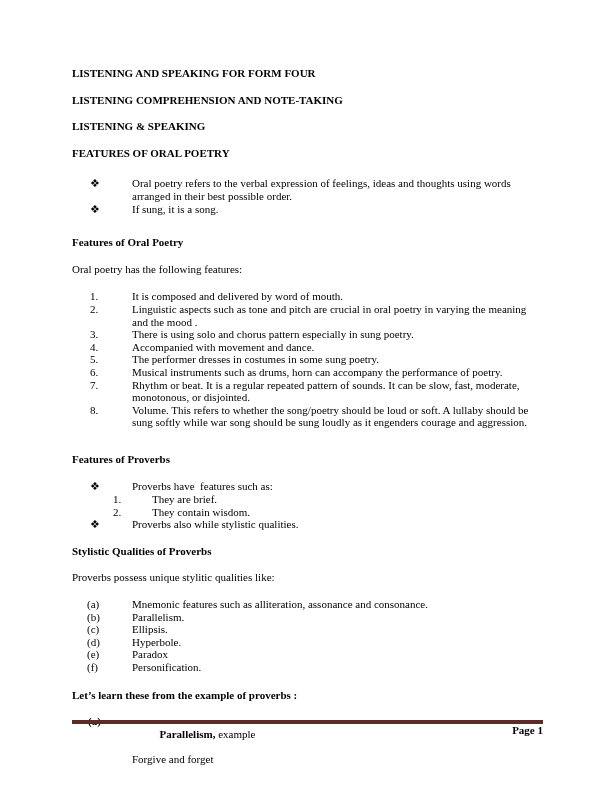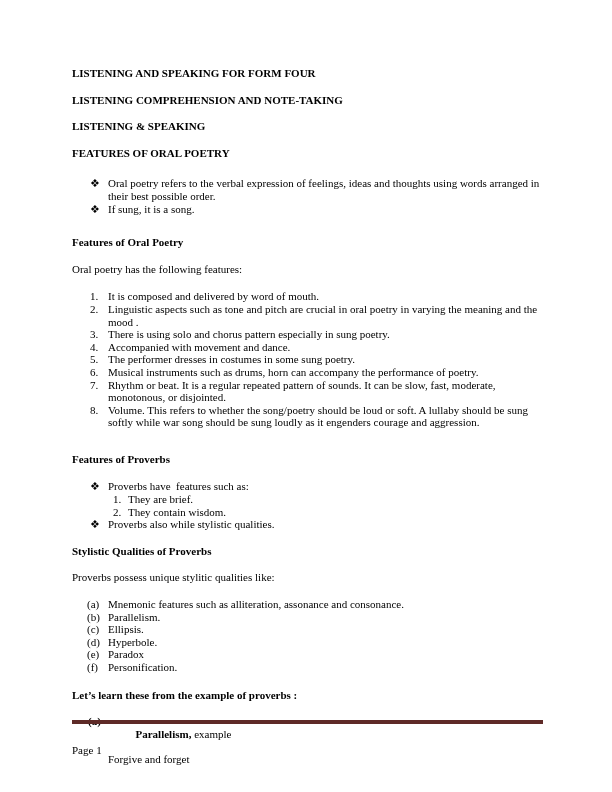--- a/index.html
+++ b/index.html
@@ -26,21 +26,21 @@
   }
   .section-heading {
     font-weight:bold;
     white-space:pre-wrap;
   }
   .lead { white-space:pre-wrap; }
 
   .list { }
   .li { display:flex; align-items:flex-start; }
   .li .marker { flex:0 0 18px; white-space:pre; }
-  .li .txt { flex:1; white-space:pre-wrap; }
+  .li .txt { flex:1; white-space:pre-wrap;margin-left:24px; }
 
   
   .toplist { margin-left:18px; }
   .toplist .marker { flex-basis:18px; }
 
   
   .sublist { margin-left:41px; }
   .sublist .marker { flex-basis:15px; }
 
   
@@ -63,22 +63,23 @@
     left:72px;
     width:471px;
     top:720px;
   }
   .footer-rule {
     height:2px;
     border-top:3px solid var(--rule-color,#5e2a27);
     border-bottom:1px solid var(--rule-color,#5e2a27);
   }
   .footer-pagenum {
-    text-align:left;
-    margin-top:20px;
+    text-align:right;
+    margin-top:0;
+    font-weight:bold;
   }
 </style>
 </head>
 <body>
 
 <div class="page">
   <div class="content">
 
     <div class="doc-heading">LISTENING AND SPEAKING FOR FORM FOUR</div>
     <div class="doc-heading">LISTENING COMPREHENSION AND NOTE-TAKING</div>

